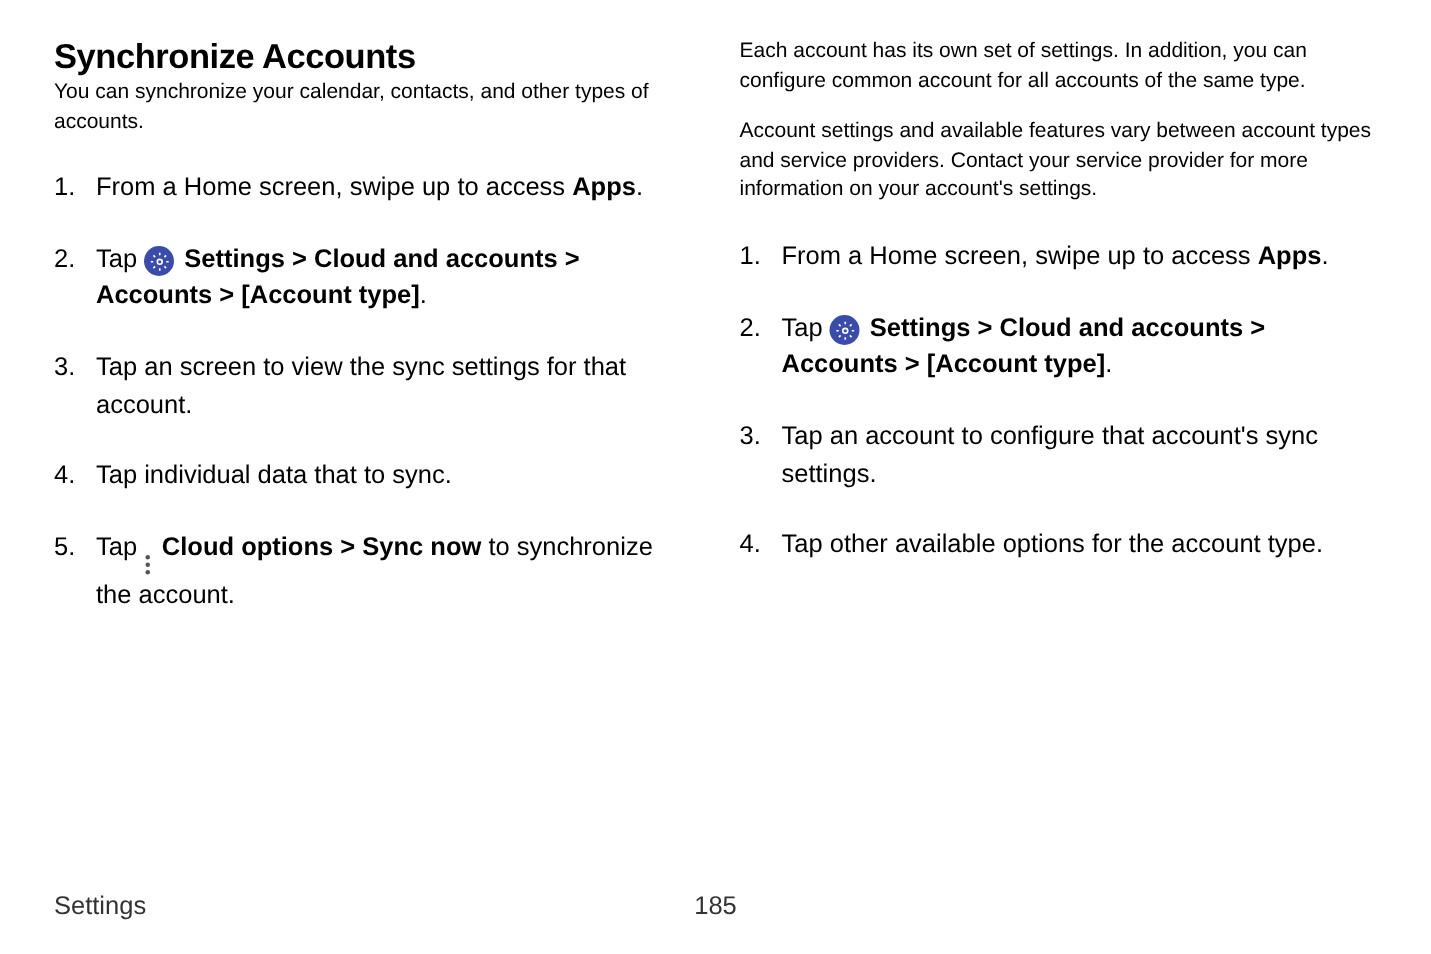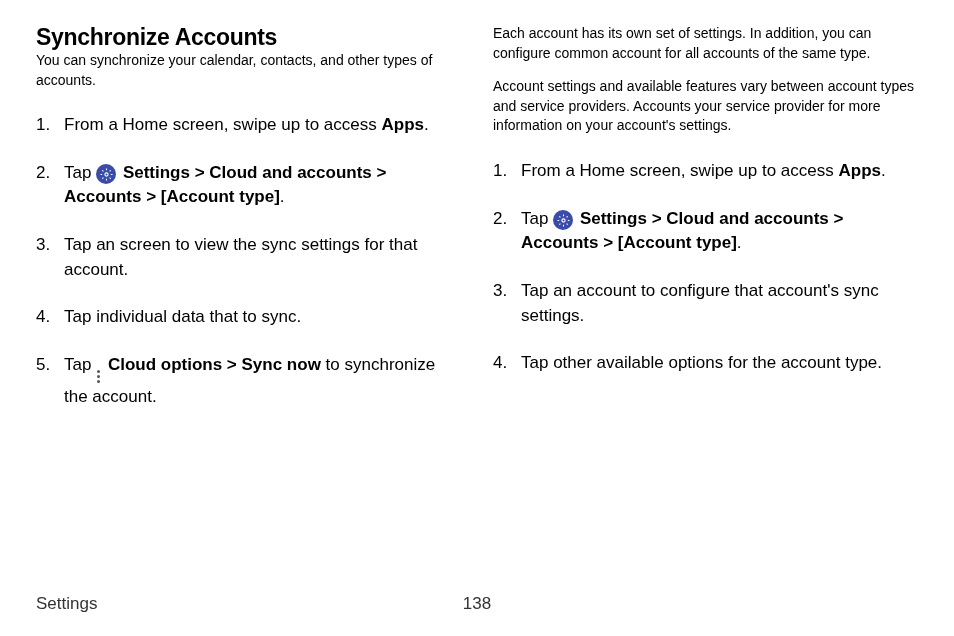--- a/index.html
+++ b/index.html
@@ -130,35 +130,35 @@
             <span></span>
             <span></span>
             <span></span>
           </span> <span class="bold">Cloud options</span><span class="bold"> &gt; </span><span class="bold">Sync now</span><span> to synchronize the account.</span>
       </li>
     </ol>
   </div>
 
   <div class="column">
     <p>Each account has its own set of settings. In addition, you can configure common account for all accounts of the same type.</p>
-    <p>Account settings and available features vary between account types and service providers. Accounts your service provider for more information on your account's settings.</p>
+    <p>Account settings and available features vary between account types and service providers. Contact your service provider for more information on your account's settings.</p>
     <ol>
       <li>
         <span>From a Home screen, swipe up to access </span><span class="bold">Apps</span><span>.</span>
       </li>
       <li>
         <span>Tap </span><span class="gear-icon">
             <svg viewBox="0 0 24 24" fill="none" stroke="#fff" stroke-width="2">
               <circle cx="12" cy="12" r="3"></circle>
               <path d="M12 1v3m0 16v3M4.2 4.2l2.1 2.1m11.4 11.4l2.1 2.1M1 12h3m16 0h3M4.2 19.8l2.1-2.1m11.4-11.4l2.1-2.1"></path>
             </svg>
           </span> <span class="bold">Settings</span><span class="bold"> &gt; </span><span class="bold">Cloud and accounts</span><span class="bold"> &gt; </span><span class="bold">Accounts</span><span class="bold"> &gt; </span><span class="bold">[Account type]</span><span>.</span>
       </li>
       <li>Tap an account to configure that account's sync settings.</li>
       <li>Tap other available options for the account type.</li>
     </ol>
   </div>
 </div>
 
 <div class="footer">
   <span class="footer-label">Settings</span>
-  <span class="footer-page">138</span>
+  <span class="footer-page">185</span>
 </div>
 
 </body></html>

